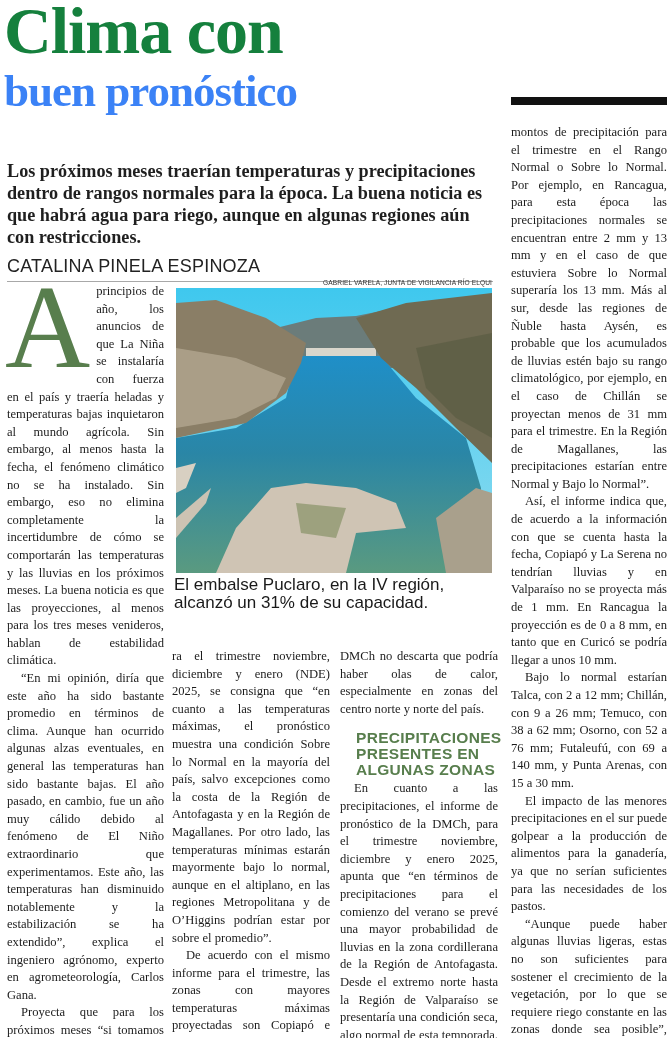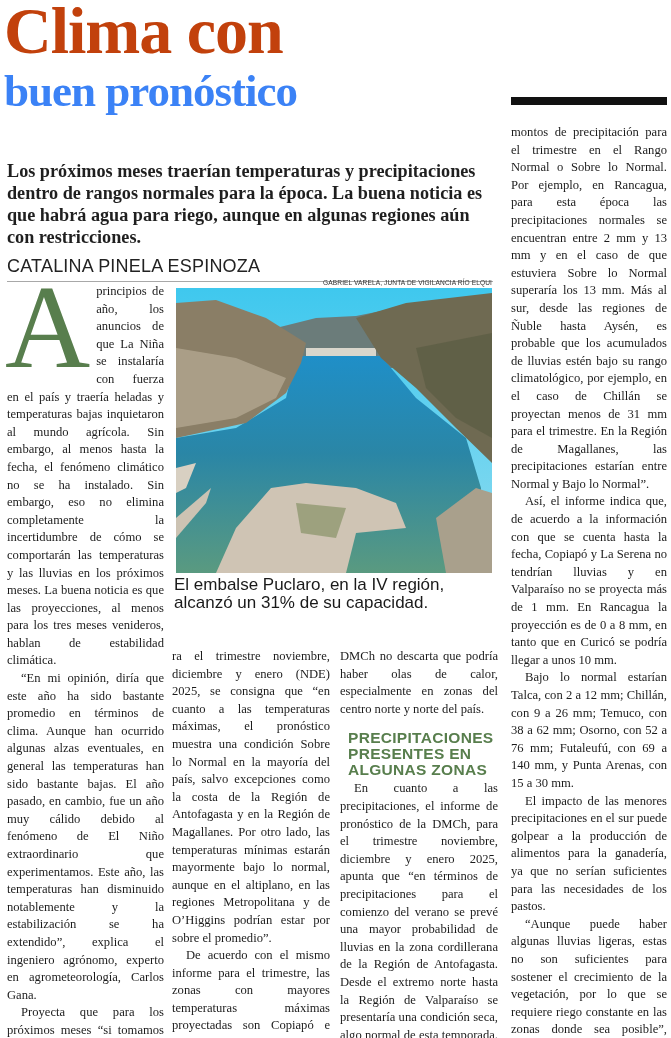--- a/index.html
+++ b/index.html
@@ -1,35 +1,35 @@
 <!DOCTYPE html>
 <html><head>
 <meta charset="utf-8">
 <style>
   html, body { margin: 0; padding: 0; background: #ffffff; }
   body { width: 671px; height: 1038px; position: relative; overflow: hidden; color: #1a1a1a; }
 
   .headline { position: absolute; left: 4px; top: 0; width: 500px; font-family: "Liberation Serif", "DejaVu Serif", serif; font-weight: bold; letter-spacing: -1px; }
-  .headline .l1 { font-size: 66px; line-height: 58px; color: #c2410c; display: block; margin-top: 2px; }
+  .headline .l1 { font-size: 66px; line-height: 58px; color: #15803d; display: block; margin-top: 2px; }
   .headline .l2 { font-size: 45px; line-height: 62px; color: #3b82f6; display: block; }
 
   .deck { position: absolute; left: 7px; top: 160px; width: 490px; font-family: "Liberation Serif", "DejaVu Serif", serif; font-weight: bold; font-size: 18.2px; line-height: 22px; color: #1f1f1f; }
   .byline { position: absolute; left: 7px; top: 256px; width: 486px; font-family: "Liberation Sans", sans-serif; font-size: 18px; color: #222; letter-spacing: 0.2px; padding-bottom: 4px; border-bottom: 1px solid #a8a8a8; }
 
   .col { position: absolute; font-family: "Liberation Serif", "DejaVu Serif", serif; font-size: 12.6px; line-height: 17.6px; color: #1c1c1c; text-align: justify; hyphens: manual; }
   .col p { margin: 0; text-indent: 14px; }
   .col p.noindent { text-indent: 0; }
   .col1 { left: 7px; top: 283px; width: 157px; }
   .col2 { left: 172px; top: 648px; width: 158px; }
   .col3 { left: 340px; top: 648px; width: 158px; }
   .col4 { left: 511px; top: 124px; width: 156px; }
 
   .dropcap { float: left; font-family: "Liberation Serif", "DejaVu Serif", serif; font-size: 118px; line-height: 86px; color: #587e4d; margin: 2px 6px 0 -2px; font-weight: normal; }
 
-  .subhead { font-family: "Liberation Sans", "DejaVu Sans", sans-serif; font-weight: bold; color: #587e4d; font-size: 15.5px; line-height: 16px; letter-spacing: 0.3px; margin: 12px 0 2px 8px; text-align: left; text-indent: 0 !important; }
+  .subhead { font-family: "Liberation Sans", "DejaVu Sans", sans-serif; font-weight: bold; color: #587e4d; font-size: 15.5px; line-height: 16px; letter-spacing: 0.3px; margin: 12px 0 2px 16px; text-align: left; text-indent: 0 !important; }
 
   .photo-credit { position: absolute; left: 176px; top: 279px; width: 316px; text-align: right; font-family: "Liberation Sans", sans-serif; font-size: 6.6px; color: #333; letter-spacing: 0.1px; }
   .photo { position: absolute; left: 176px; top: 288px; width: 316px; height: 285px; overflow: hidden; }
   .caption { position: absolute; left: 174px; top: 576px; width: 320px; font-family: "Liberation Sans", sans-serif; font-size: 17px; line-height: 18px; color: #1a1a1a; }
 
   .top-bar { position: absolute; left: 511px; top: 97px; width: 156px; height: 8px; background: #111; }
 </style>
 </head>
 <body>
 

